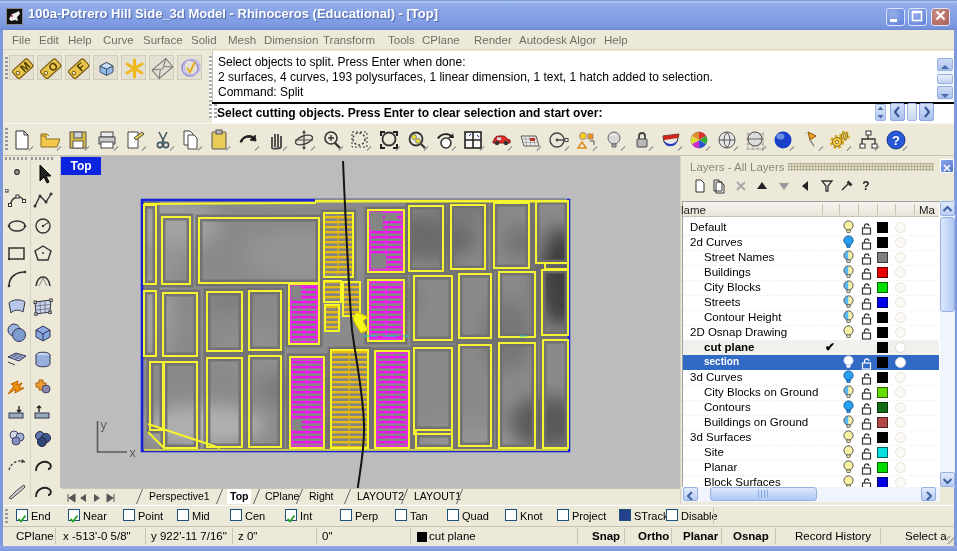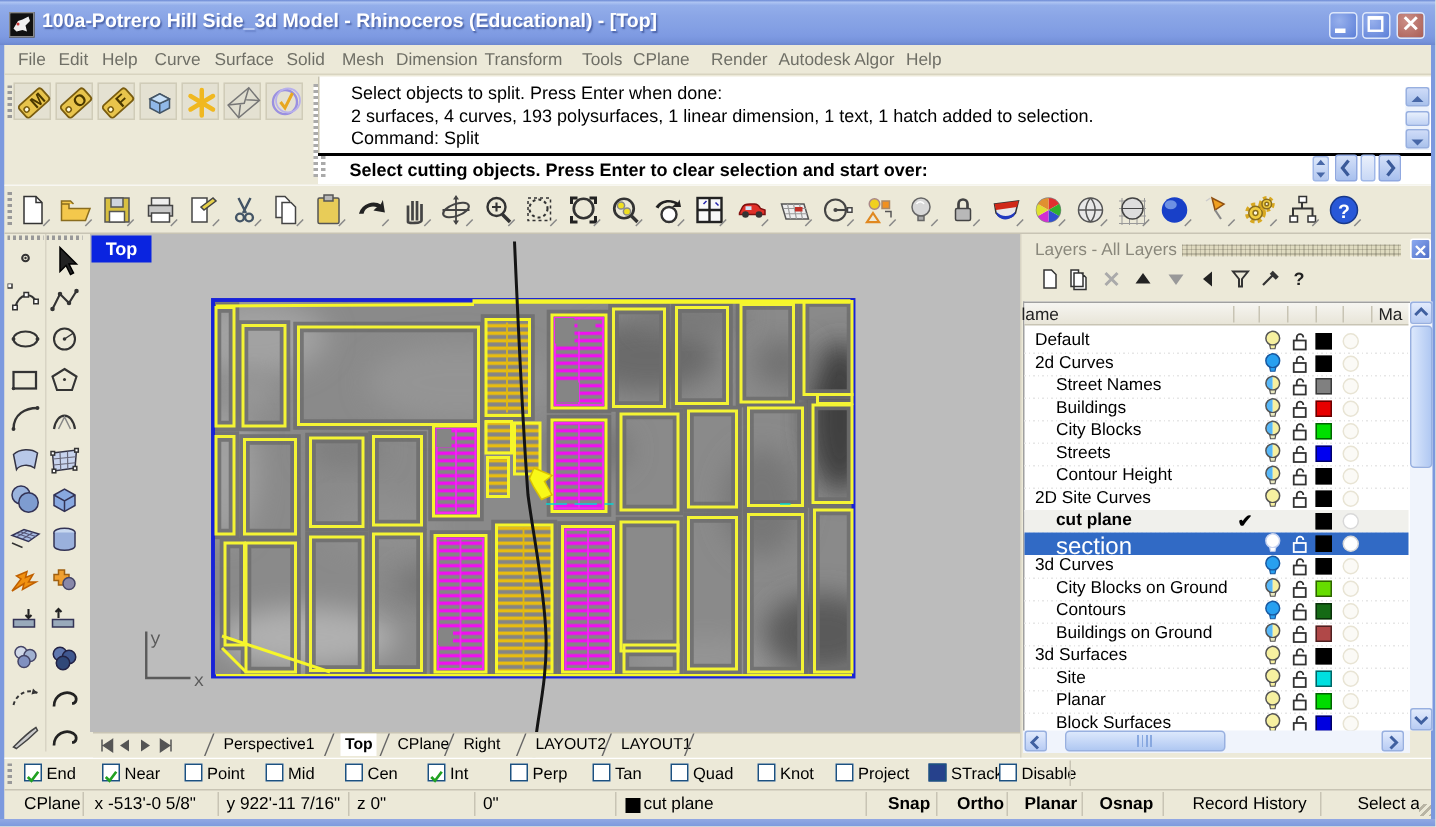--- a/index.html
+++ b/index.html
@@ -18,21 +18,21 @@
 
 #bl { left:0; top:30px; width:3px; height:516px; background:#7c99de; }
 #br { left:954px; top:30px; width:3px; height:516px; background:#7c99de; }
 #bb { left:0; top:546px; width:957px; height:5px; background:linear-gradient(180deg,#92a8e2,#7c99de); }
 
 #menubar { left:3px; top:30px; width:951px; height:20px; background:#ece9d8; border-bottom:1px solid #d8d4c0; }
 .mi { position:absolute; top:4px; font-size:11.5px; color:#6f6f66; }
 
 #cmdleft { left:3px; top:50px; width:206px; height:73px; background:#ece9d8; }
 #cmdright { left:212px; top:51px; width:742px; height:72px; background:#fff; border-left:1px solid #c8c4b0; }
-.cmdline { position:absolute; left:21px; font-size:12px; color:#000; white-space:nowrap; }
+.cmdline { position:absolute; left:5px; font-size:12px; color:#000; white-space:nowrap; }
 #cmdbold { left:212px; top:102px; width:742px; height:21px; background:#fff; border-top:2px solid #000; }
 
 #toolbar { left:3px; top:123px; width:951px; height:33px; background:#ece9d8; border-top:1px solid #f8f7f2; border-bottom:1px solid #c8c4b4; }
 
 #sidebar { left:3px; top:156px; width:57px; height:349px; background:#ece9d8; }
 
 #viewport { left:60px; top:156px; width:620px; height:332px; background:#bcbcbc; }
 #vplabel { left:61px; top:157px; width:40px; height:18px; background:#0a24e0; color:#fff; font-weight:bold; font-size:12px; text-align:center; line-height:18px; }
 
 #tabrow { left:62px; top:488px; width:618px; height:17px; background:#ece9d8; font-size:11px; }
@@ -746,40 +746,40 @@
       <circle cx="6.5" cy="5.5" r="4.6" fill="none" stroke="#555"></circle>
       <path d="M4.5,10 h4 l-0.5,2.5 h-3 Z" fill="#e8e8c0" stroke="#555" stroke-width="0.8"></path>
     </svg></div>
 <div class="abs" style="left:861px;top:311px"><svg width="11" height="13" viewBox="0 0 11 13">
       <rect x="1.5" y="6" width="8" height="6" fill="none" stroke="#333" stroke-width="1.2"></rect>
       <path d="M3.5,6 V4 a2.2,2.2 0 0 1 4.4,0" fill="none" stroke="#333" stroke-width="1.2"></path>
     </svg></div>
 <div class="abs" style="left:877px;top:312px;width:11px;height:11px;background:#000000;border:1px solid rgba(0,0,0,0.55)"></div>
 <div class="abs" style="left:895px;top:312px;width:11px;height:11px;border-radius:50%;background:#fbfaf6;border:1px solid #e8e4d4"></div>
 <div class="abs" style="left:683px;top:325px;width:256px;height:1px;background:repeating-linear-gradient(90deg,#e6e6e6 0 1px,#fff 1px 3px)"></div>
-<div class="abs" style="left:690px;top:326px;font-size:11.5px;font-weight:normal;color:#000">2D Site Curves</div>
+<div class="abs" style="left:690px;top:326px;font-size:11.5px;font-weight:normal;color:#000">2D Osnap Drawing</div>
 <div class="abs" style="left:842px;top:325px"><svg width="13" height="14" viewBox="0 0 13 14">
       <circle cx="6.5" cy="5.5" r="4.6" fill="#f6f0a0" stroke="#555"></circle>
       <path d="M4.5,10 h4 l-0.5,2.5 h-3 Z" fill="#f6f0a0" stroke="#555" stroke-width="0.8"></path>
     </svg></div>
 <div class="abs" style="left:861px;top:326px"><svg width="11" height="13" viewBox="0 0 11 13">
       <rect x="1.5" y="6" width="8" height="6" fill="none" stroke="#333" stroke-width="1.2"></rect>
       <path d="M3.5,6 V4 a2.2,2.2 0 0 1 4.4,0" fill="none" stroke="#333" stroke-width="1.2"></path>
     </svg></div>
 <div class="abs" style="left:877px;top:327px;width:11px;height:11px;background:#000000;border:1px solid rgba(0,0,0,0.55)"></div>
 <div class="abs" style="left:895px;top:327px;width:11px;height:11px;border-radius:50%;background:#fbfaf6;border:1px solid #e8e4d4"></div>
 <div class="abs" style="left:683px;top:340px;width:256px;height:1px;background:repeating-linear-gradient(90deg,#e6e6e6 0 1px,#fff 1px 3px)"></div>
 <div class="abs" style="left:683px;top:340px;width:256px;height:15px;background:#f0f0ec"></div>
 <div class="abs" style="left:704px;top:341px;font-size:11.5px;font-weight:bold;color:#000">cut plane</div>
 <div class="abs" style="left:825px;top:340px;font-size:12px;font-weight:bold;color:#000">✔</div>
 <div class="abs" style="left:877px;top:342px;width:11px;height:11px;background:#000000;border:1px solid rgba(0,0,0,0.55)"></div>
 <div class="abs" style="left:895px;top:342px;width:11px;height:11px;border-radius:50%;background:#fff;border:1px solid #d8d8d8"></div>
 <div class="abs" style="left:683px;top:355px;width:256px;height:1px;background:repeating-linear-gradient(90deg,#e6e6e6 0 1px,#fff 1px 3px)"></div>
 <div class="abs" style="left:683px;top:355px;width:256px;height:15px;background:#316ac5"></div>
-<div class="abs" style="left:704px;top:356px;font-size:16px;font-weight:normal;color:#fff">section</div>
+<div class="abs" style="left:704px;top:356px;font-size:10px;font-weight:bold;color:#fff">section</div>
 <div class="abs" style="left:842px;top:355px"><svg width="13" height="14" viewBox="0 0 13 14">
       <circle cx="6.5" cy="5.5" r="4.6" fill="#fff" stroke="#c8d4f0"></circle>
       <path d="M4.5,10 h4 l-0.5,2.5 h-3 Z" fill="#fff" stroke="#c8d4f0" stroke-width="0.8"></path>
     </svg></div>
 <div class="abs" style="left:861px;top:356px"><svg width="11" height="13" viewBox="0 0 11 13">
       <rect x="1.5" y="6" width="8" height="6" fill="none" stroke="#fff" stroke-width="1.2"></rect>
       <path d="M3.5,6 V4 a2.2,2.2 0 0 1 4.4,0" fill="none" stroke="#fff" stroke-width="1.2"></path>
     </svg></div>
 <div class="abs" style="left:877px;top:357px;width:11px;height:11px;background:#000000;border:1px solid rgba(0,0,0,0.55)"></div>
 <div class="abs" style="left:895px;top:357px;width:11px;height:11px;border-radius:50%;background:#fff;border:1px solid #d8d8d8"></div>

